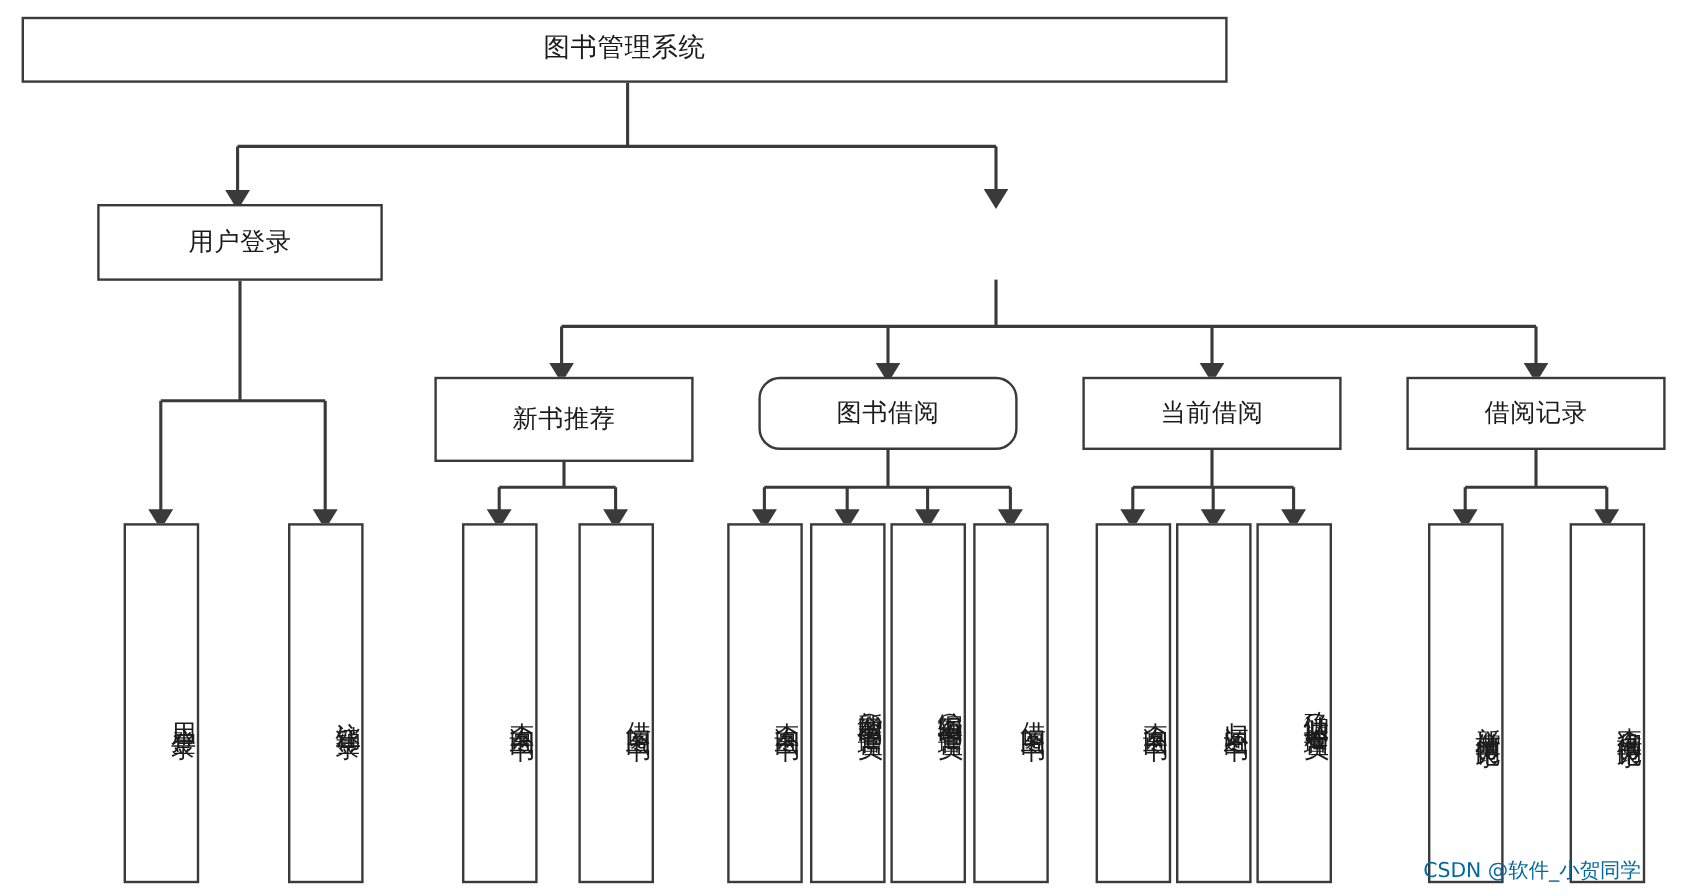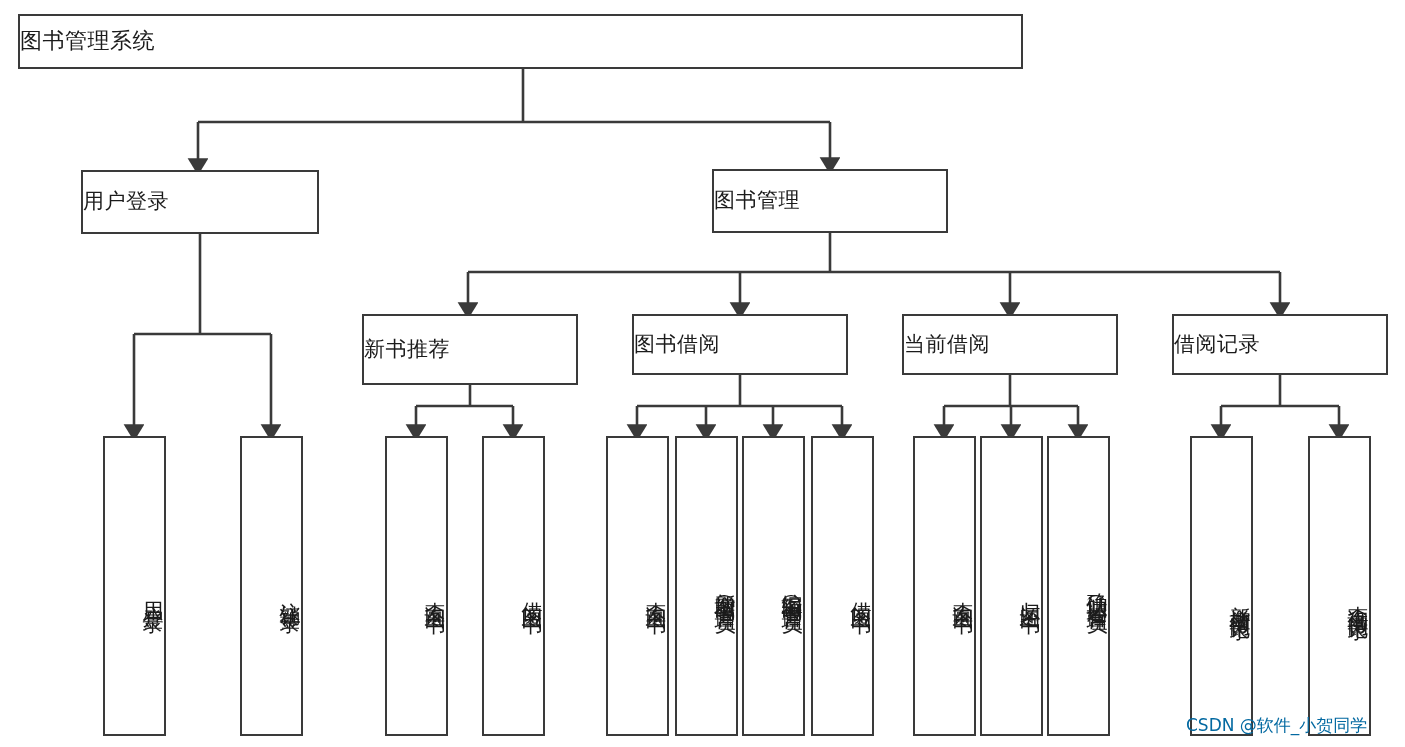--- a/index.html
+++ b/index.html
@@ -26,21 +26,21 @@
     height: 747px;
     pointer-events: none;
   }
   .node {
     position: absolute;
     box-sizing: border-box;
     background: #ffffff;
     border: 2.6px solid #3a3a3a;
     display: flex;
     align-items: center;
-    justify-content: flex-start;
+    justify-content: center;
     color: #1b1b1b;
     line-height: 1.12;
   }
   .node.horiz {
     font-size: 21px;
     letter-spacing: 0.5px;
   }
   .node.root {
     font-size: 22px;
   }
@@ -127,28 +127,25 @@
     </g>
   </svg>
 
   <div class="node root horiz" style="left:18px; top:14px; width:1005px; height:55px;">
     <span>图书管理系统</span>
   </div>
 
   <div class="node horiz" style="left:81px; top:170px; width:238px; height:64px;">
     <span>用户登录</span>
   </div>
-  <div class="node horiz" style="left:712px; top:169px; width:236px; height:64px;">
-    <span>图书管理</span>
-  </div>
 
   <div class="node horiz" style="left:362px; top:314px; width:216px; height:71px;">
     <span>新书推荐</span>
   </div>
-  <div class="node horiz" style="left:632px; top:314px; width:216px; height:61px;">
+  <div class="node horiz" style="left:632px; top:314px; width:216px; height:61px;border-radius:18px;">
     <span>图书借阅</span>
   </div>
   <div class="node horiz" style="left:1172px; top:314px; width:216px; height:61px;">
     <span>借阅记录</span>
   </div>
   <div class="node horiz" style="left:902px; top:314px; width:216px; height:61px;">
     <span>当前借阅</span>
   </div>
 
   <div class="node leaf" style="left:103px; top:436px; width:63px; height:300px;">

